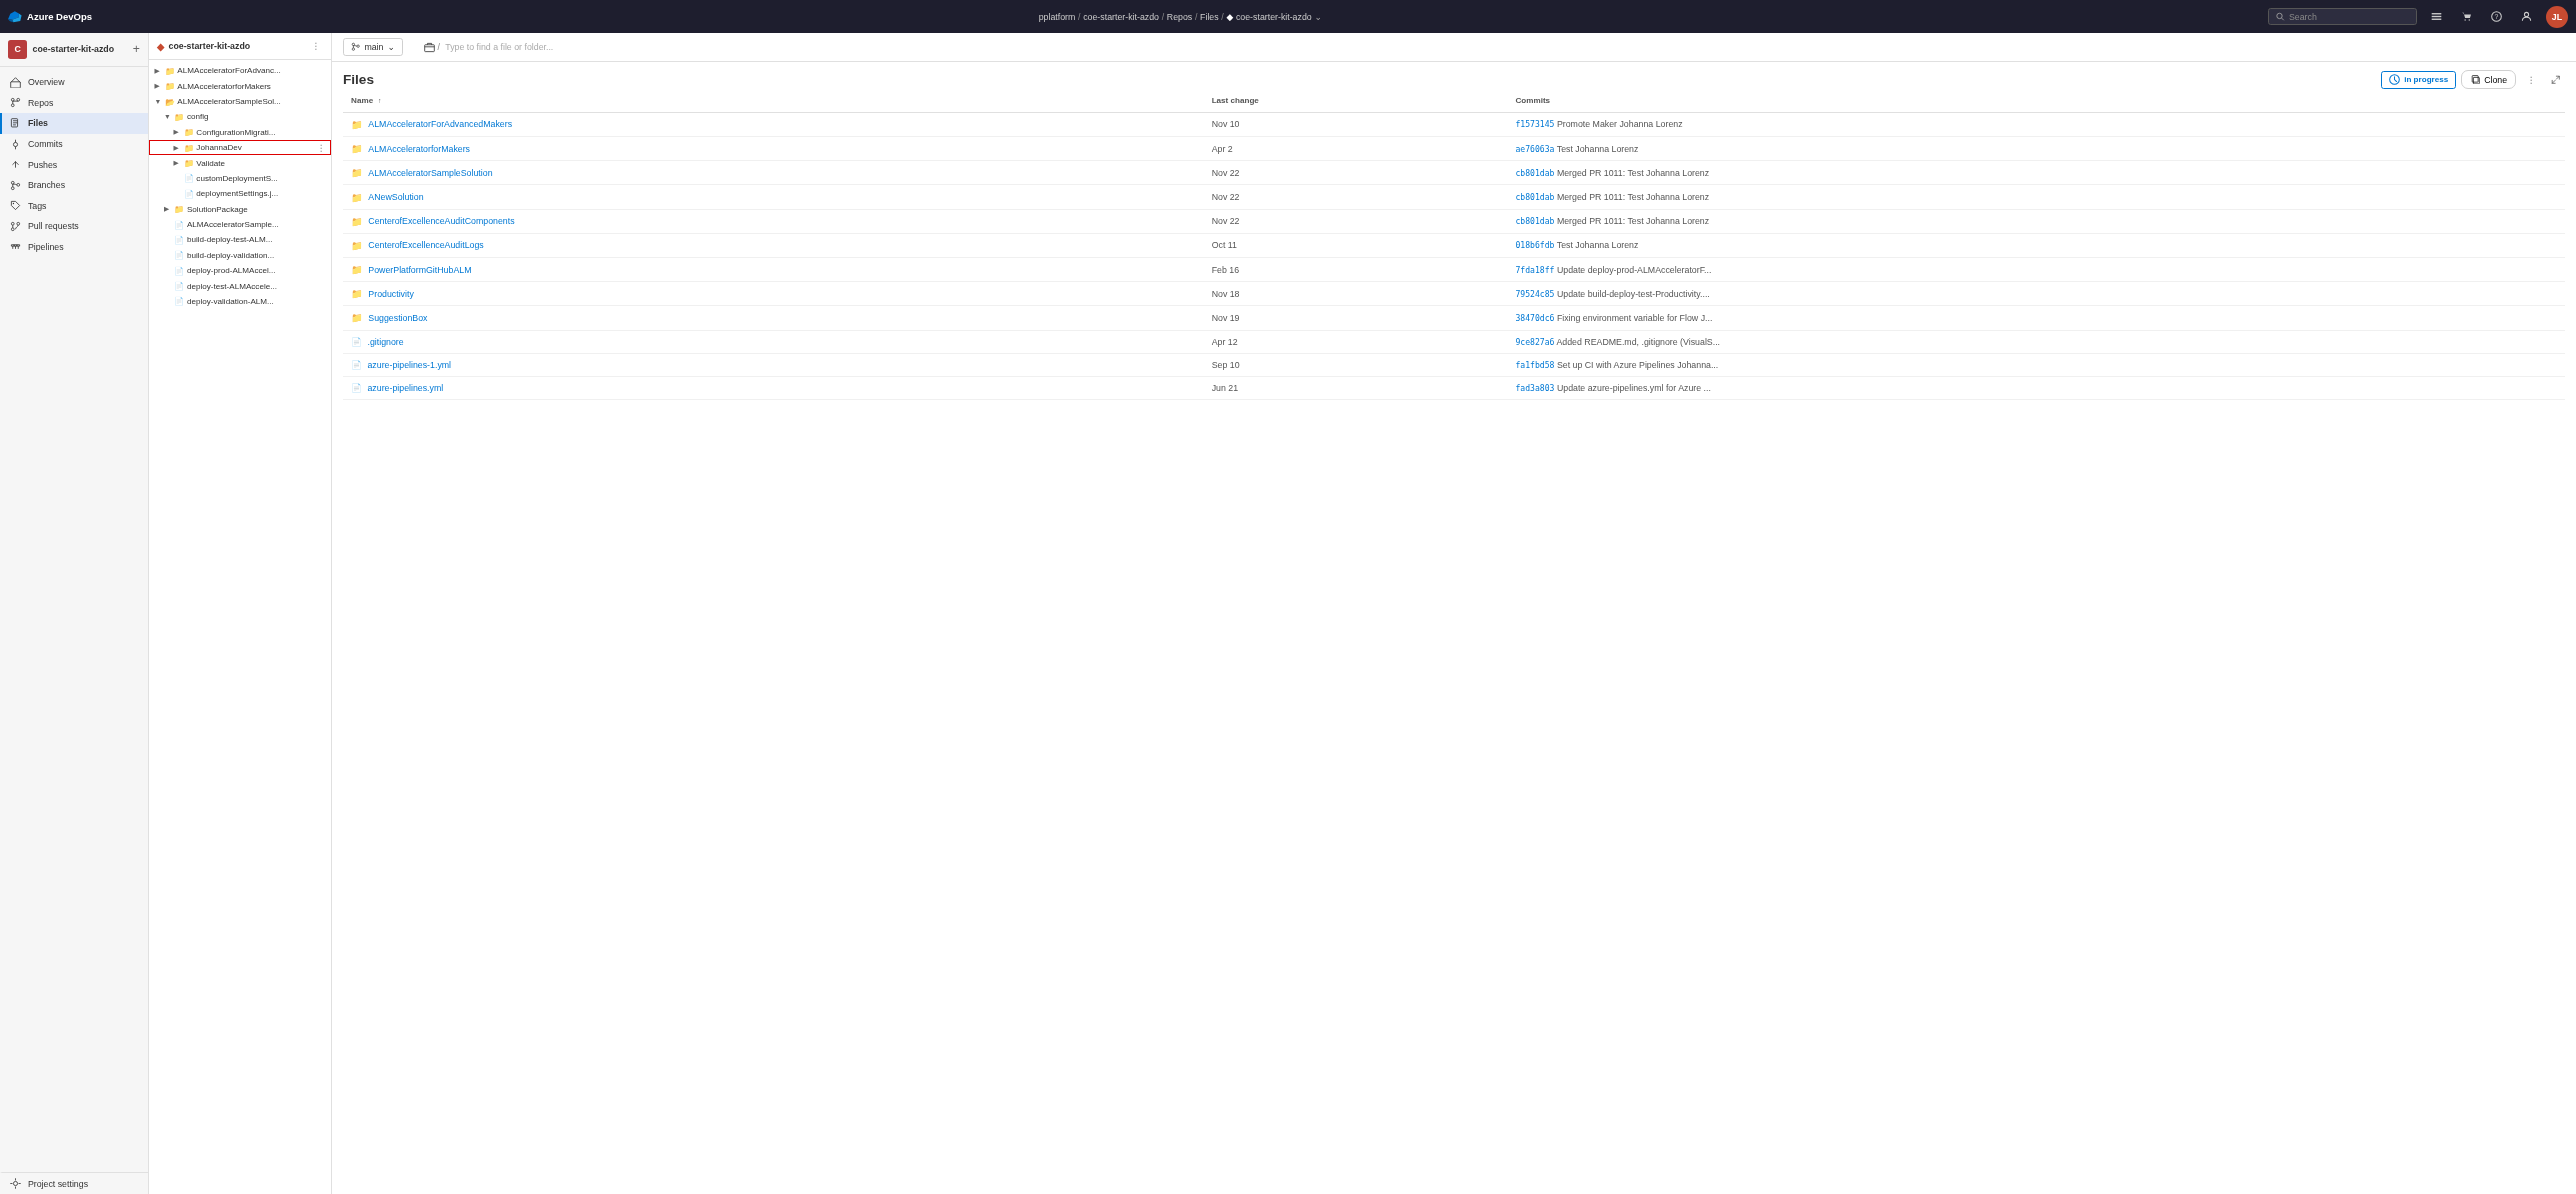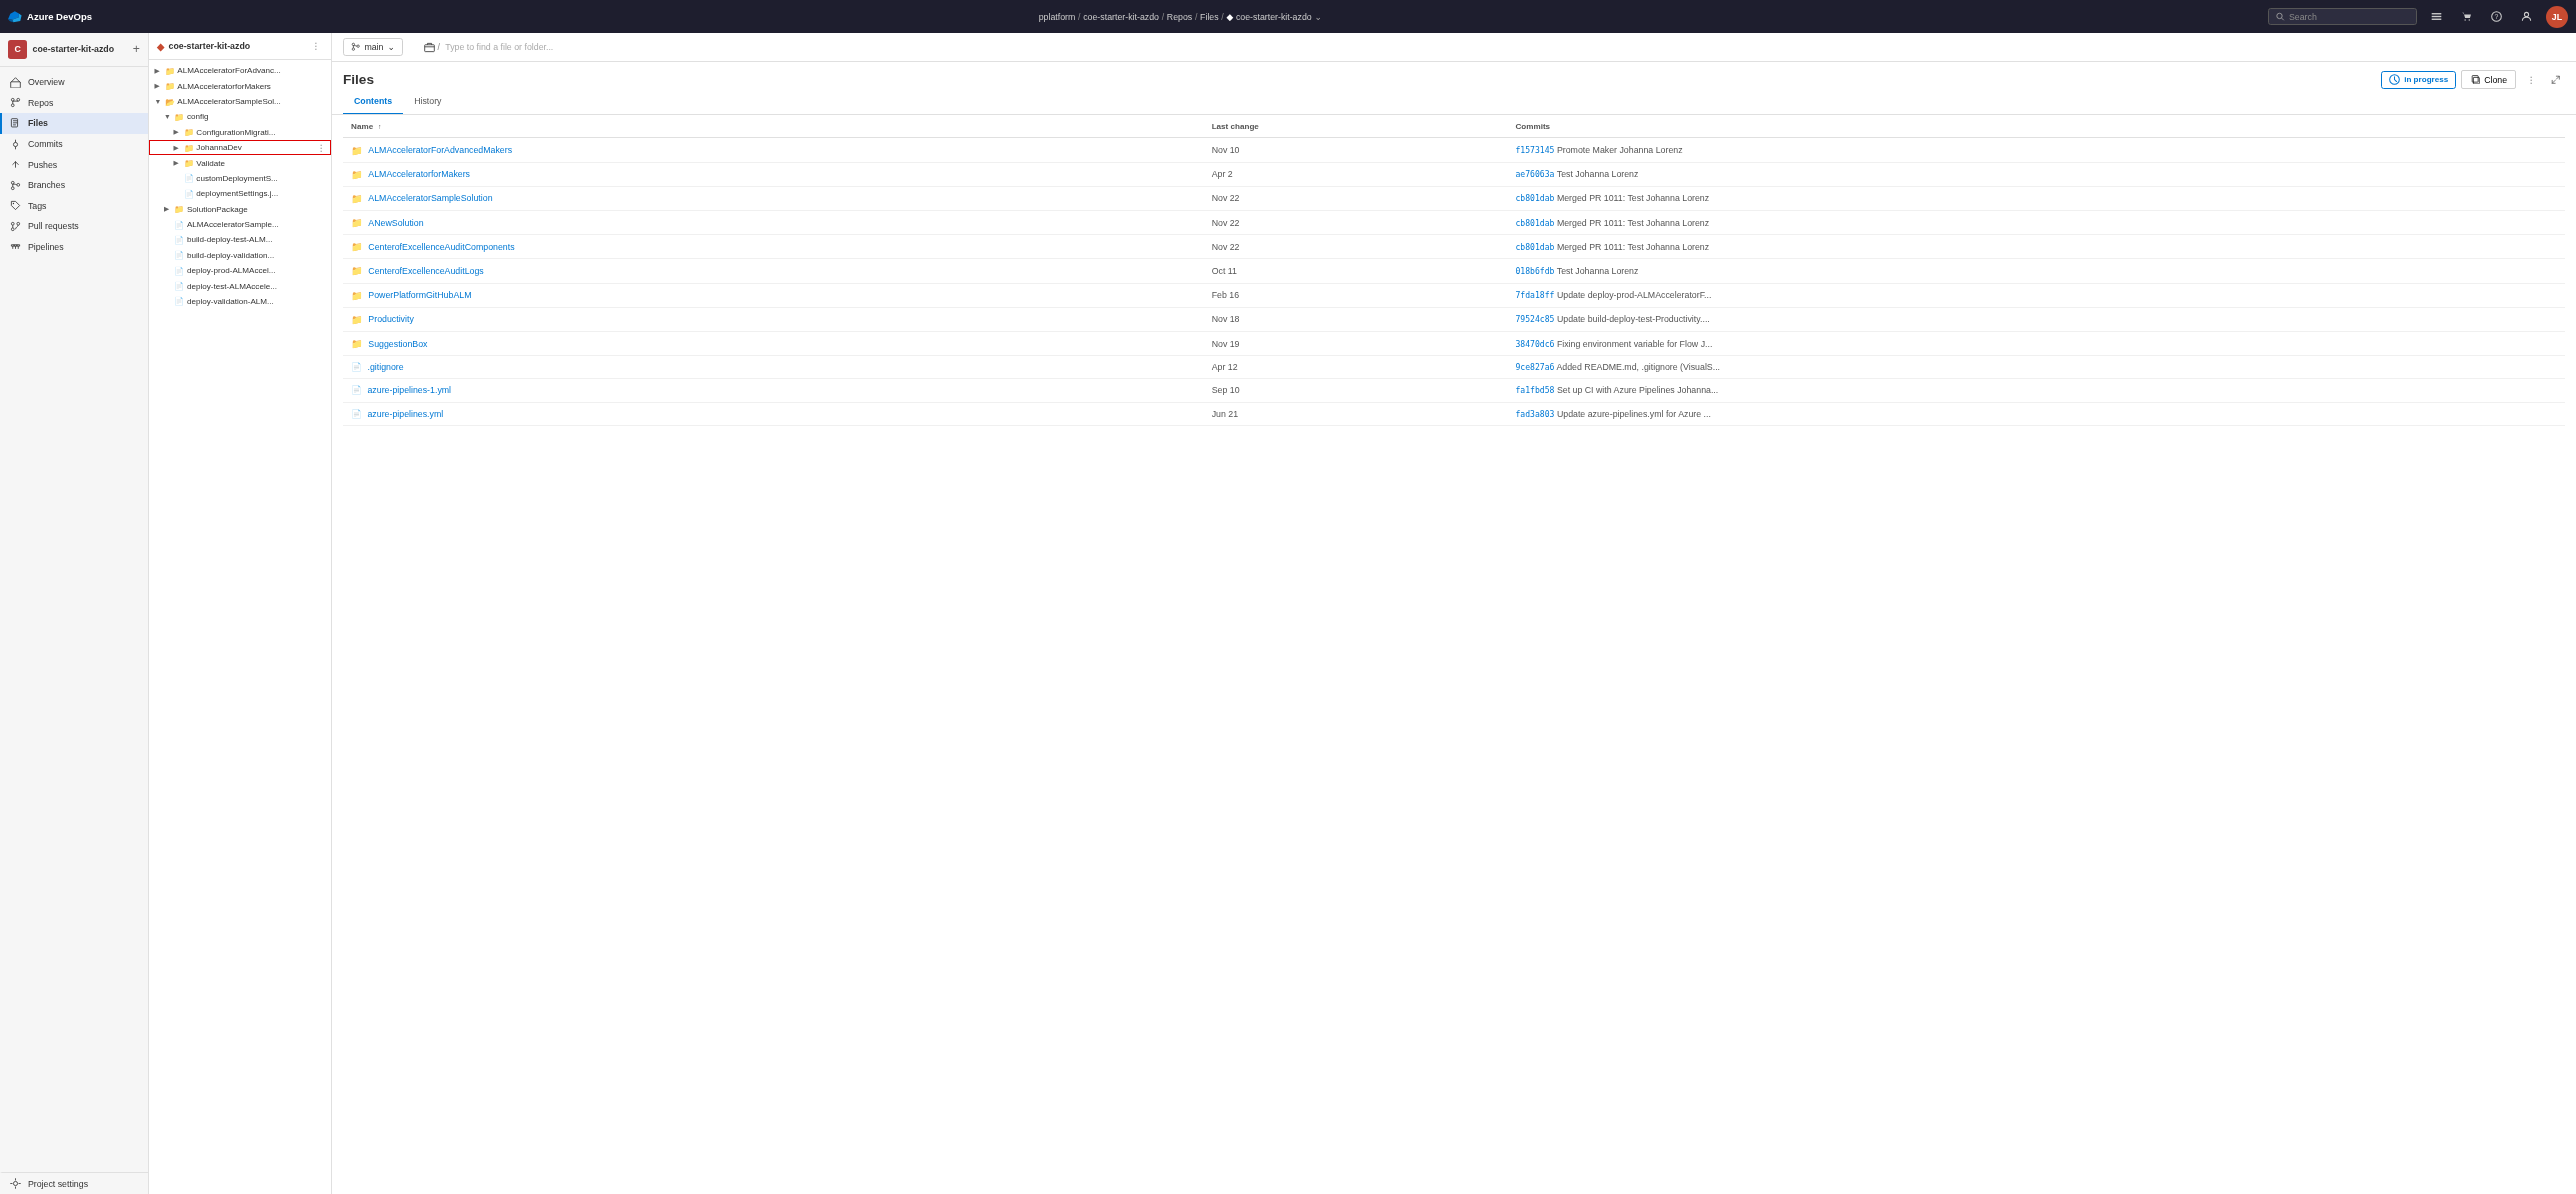--- a/index.html
+++ b/index.html
@@ -55,21 +55,21 @@
     .main-content { flex: 1; display: flex; flex-direction: column; overflow: hidden; }
     .content-toolbar { display: flex; align-items: center; padding: 5.4px 11px; border-bottom: 0.7px solid #e0e0e0; gap: 21px; }
     .branch-selector { display: flex; align-items: center; gap: 4.1px; cursor: pointer; border: 0.7px solid #d0d0d0; border-radius: 2.7px; padding: 2.7px 6.8px; background: #fff; font-size: 8.8px; }
     .path-sep { color: #888; }
     .path-input { flex: 1; border: none; outline: none; font-size: 8.8px; color: #666; padding: 2.7px; }
     .path-input::placeholder { color: #aaa; }
     .content-header { display: flex; align-items: center; justify-content: space-between; padding: 8.1px 11px 0; }
     .content-title { font-size: 13.6px; font-weight: 600; color: #333; }
     .content-actions { display: flex; align-items: center; gap: 5.4px; }
     .in-progress-badge { display: flex; align-items: center; gap: 4.1px; font-size: 8.1px; color: #0078d4; border: 0.7px solid #0078d4; border-radius: 2.7px; padding: 2.7px 6.8px; font-weight: bold; }
-    .clone-btn { display: flex; align-items: flex-start; gap: 4.1px; border: 0.7px solid #d0d0d0; border-radius: 2px; padding: 3.4px 8.1px; cursor: pointer; font-size: 8.8px; background: #fff; }
+    .clone-btn { display: flex; align-items: flex-start; gap: 4.1px; border: 0.7px solid #d0d0d0; border-radius: 7px; padding: 3.4px 8.1px; cursor: pointer; font-size: 8.8px; background: #fff; }
     .more-btn { width: 19px; height: 19px; display: flex; align-items: center; justify-content: center; cursor: pointer; border-radius: 2.7px; color: #555; }
     .expand-btn { width: 19px; height: 19px; display: flex; align-items: center; justify-content: center; cursor: pointer; border-radius: 2.7px; color: #555; }
     .tabs { display: flex; align-items: center; padding: 0 11px; border-bottom: 0.7px solid #e0e0e0; gap: 0; }
     .tab { padding: 6.8px 11px; font-size: 8.8px; cursor: pointer; color: #555; border-bottom: 1.4px solid transparent; }
     .tab.active { color: #0078d4; border-bottom-color: #0078d4; font-weight: 600; }
 
     
     .file-table-container { flex: 1; overflow-y: auto; padding: 0 11px; }
     .file-table { width: 100%; border-collapse: collapse; }
     .file-table thead tr { border-bottom: 0.7px solid #e0e0e0; }
@@ -381,24 +381,20 @@
         </button>
         <div class="more-btn">⋮</div>
         <div class="expand-btn">
           <svg width="9.5" height="9.5" fill="none" viewBox="0 0 16 16">
               <path d="M2 9v5h5M14 7V2H9M9 7l5-5M7 9l-5 5" stroke="currentColor" stroke-width="1.3" stroke-linecap="round"></path>
             </svg>
         </div>
       </div>
     </div>
 
-    <div class="tabs">
-      <div class="tab active">Contents</div>
-      <div class="tab">History</div>
-    </div>
 
     <div class="file-table-container">
       <table class="file-table">
         <thead>
           <tr>
             <th class="sortable">
               <span>Name</span>
               <span class="sort-arrow">↑</span>
             </th>
             <th>Last change</th>

